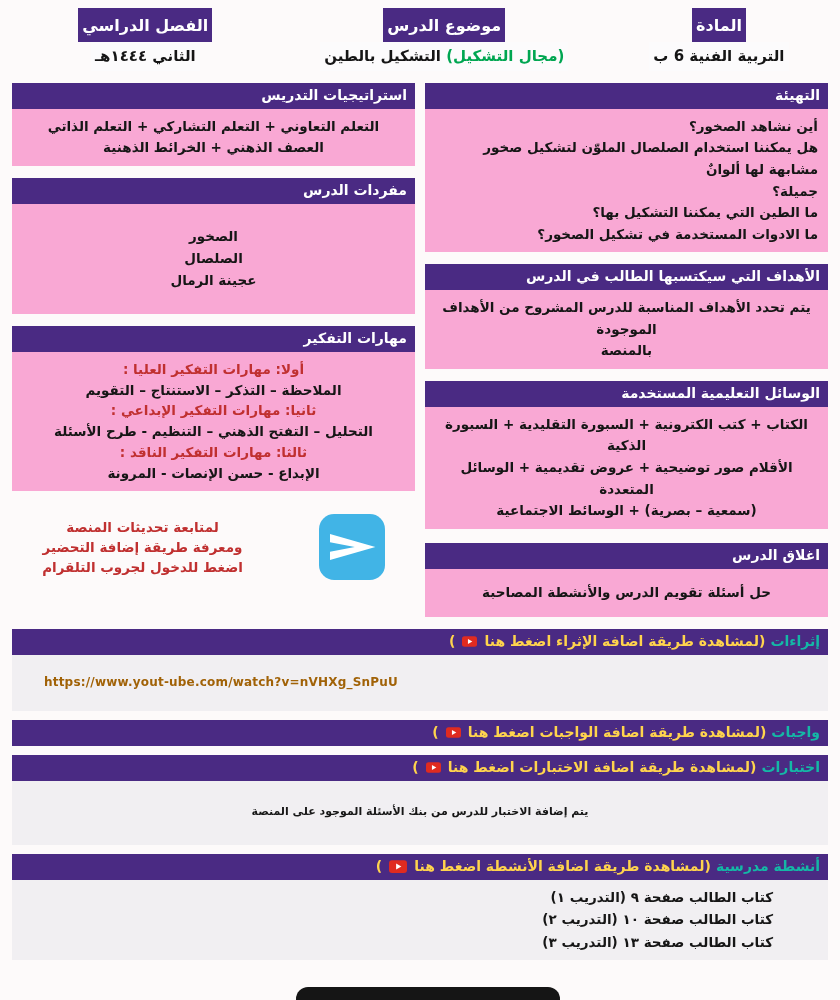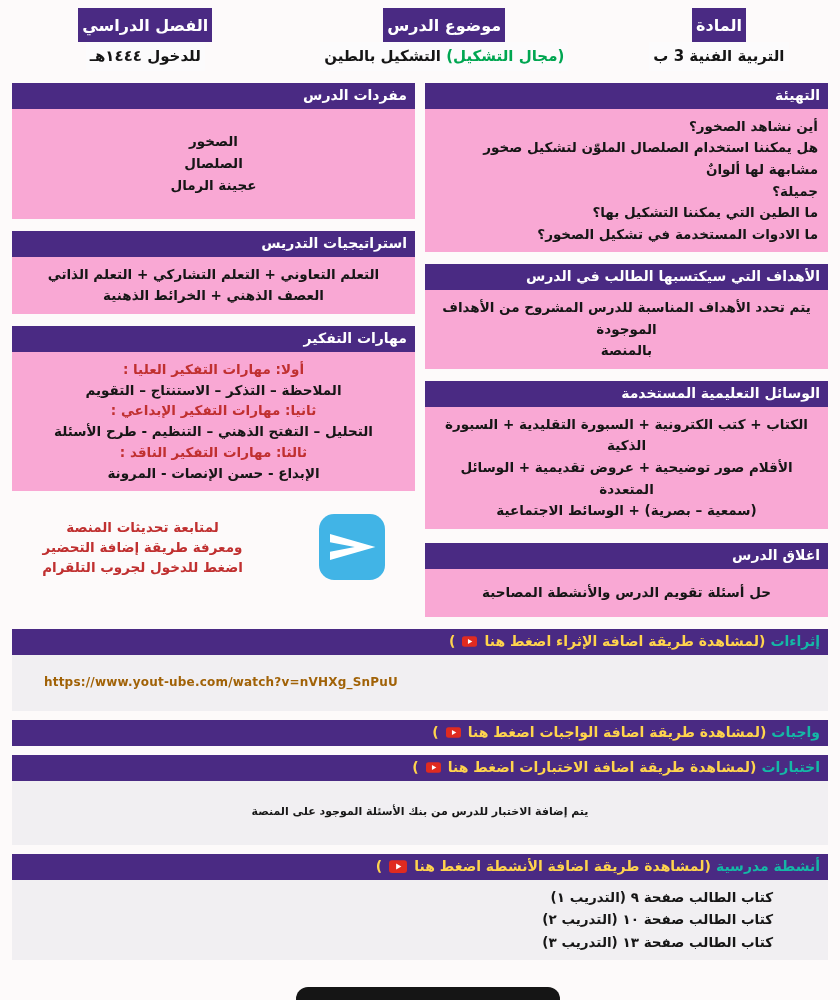--- a/index.html
+++ b/index.html
@@ -95,29 +95,29 @@
   }
 </style>
 </head>
 <body>
 
 <div class="page">
 
   <div class="top-table">
     <div class="top-col c-subject">
       <div class="top-head">المادة</div>
-      <div class="top-val">التربية الفنية 3 ب</div>
+      <div class="top-val">التربية الفنية 6 ب</div>
     </div>
     <div class="top-col c-topic">
       <div class="top-head">موضوع الدرس</div>
       <div class="top-val"><span class="green-part">(مجال التشكيل)</span> <span>التشكيل بالطين</span></div>
     </div>
     <div class="top-col c-semester">
       <div class="top-head">الفصل الدراسي</div>
-      <div class="top-val">للدخول ١٤٤٤هـ</div>
+      <div class="top-val">الثاني ١٤٤٤هـ</div>
     </div>
   </div>
 
   <div class="two-col">
 
     <div class="col">
       <div class="sec">
         <div class="sec-h">التهيئة</div>
         <div class="sec-b prel h110">أين نشاهد الصخور؟
 هل يمكننا استخدام الصلصال الملوّن لتشكيل صخور مشابهة لها ألوانٌ
@@ -137,29 +137,29 @@
 (سمعية – بصرية) + الوسائط الاجتماعية</div>
       </div>
       <div class="sec" style="margin-top:14px">
         <div class="sec-h">اغلاق الدرس</div>
         <div class="sec-b prel ctr h48">حل أسئلة تقويم الدرس والأنشطة المصاحبة</div>
       </div>
     </div>
 
     <div class="col">
       <div class="sec">
+        <div class="sec-h">استراتيجيات التدريس</div>
+        <div class="sec-b prel ctr h48">التعلم التعاوني + التعلم التشاركي + التعلم الذاتي
+العصف الذهني + الخرائط الذهنية</div>
+      </div>
+      <div class="sec">
         <div class="sec-h">مفردات الدرس</div>
         <div class="sec-b prel ctr h110">الصخور
 الصلصال
 عجينة الرمال</div>
-      </div>
-      <div class="sec">
-        <div class="sec-h">استراتيجيات التدريس</div>
-        <div class="sec-b prel ctr h48">التعلم التعاوني + التعلم التشاركي + التعلم الذاتي
-العصف الذهني + الخرائط الذهنية</div>
       </div>
       <div class="sec">
         <div class="sec-h">مهارات التفكير</div>
         <div class="sec-b ctr h122" style="line-height:1.5">
           <div class="red skills-line">أولا: مهارات التفكير العليا :</div>
           <div class="skills-line">الملاحظة – التذكر – الاستنتاج – التقويم</div>
           <div class="red skills-line">ثانيا: مهارات التفكير الإبداعي :</div>
           <div class="skills-line">التحليل – التفتح الذهني – التنظيم - طرح الأسئلة</div>
           <div class="red skills-line">ثالثا: مهارات التفكير الناقد :</div>
           <div class="skills-line">الإبداع - حسن الإنصات - المرونة</div>

